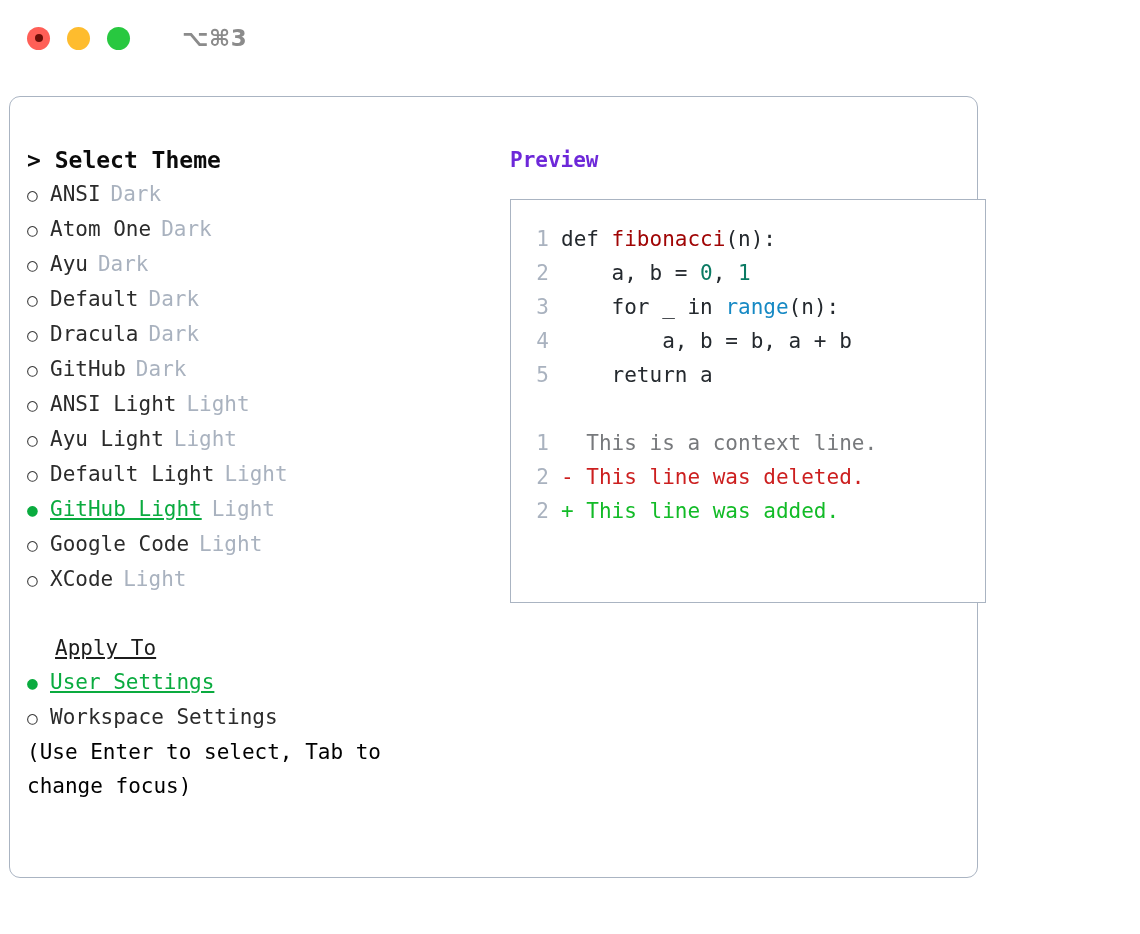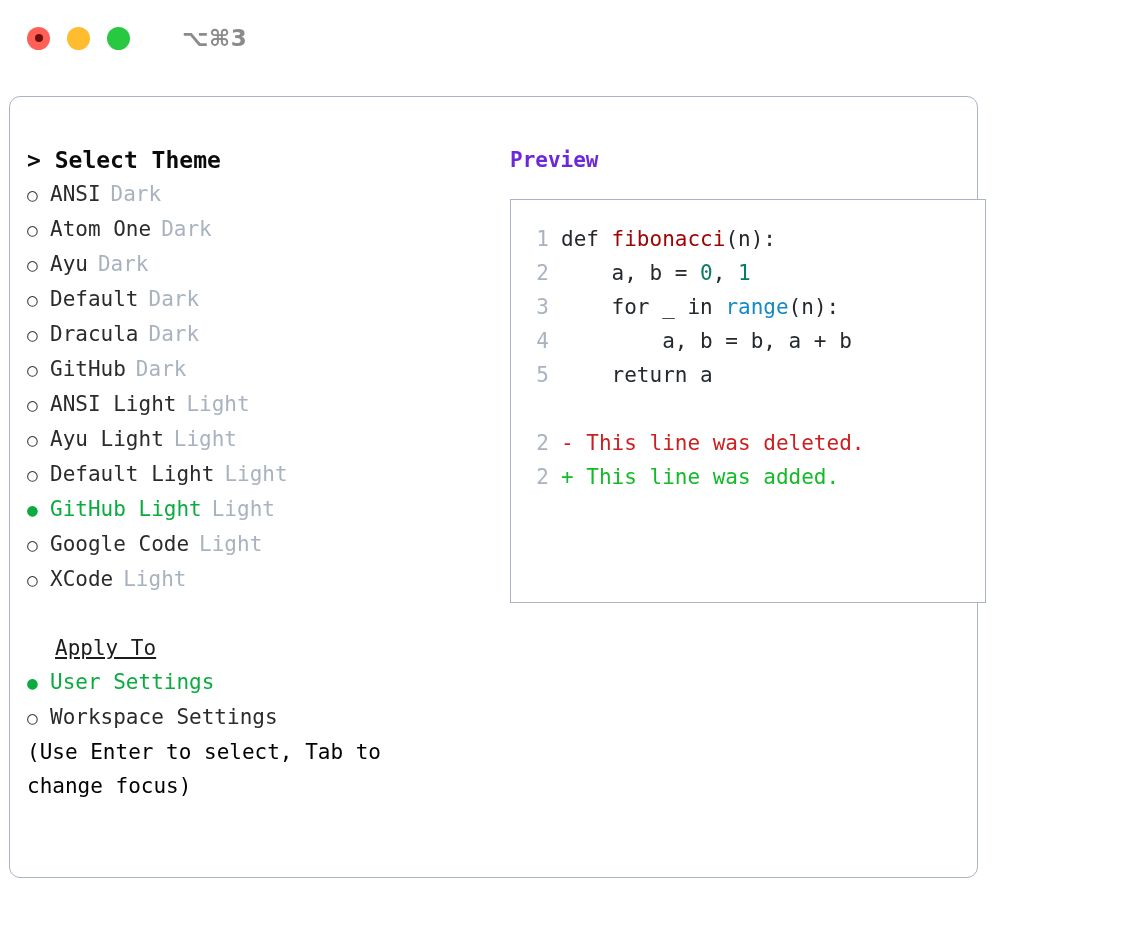--- a/index.html
+++ b/index.html
@@ -106,21 +106,21 @@
   }
   .marker {
     width: 23px;
     flex: 0 0 23px;
     color: #3b3b3b;
     font-size: 18px;
     line-height: 34px;
   }
   .marker.sel { color: #0aab3f; }
   .opt-label { color: #2b2b2b; text-align: right; }
-  .opt.selected .opt-label { color: #0aab3f; }
+  .opt.selected .opt-label { color: #0aab3f; text-decoration: underline; }
   .opt-tag {
     color: #a9b2bf;
     margin-left: 10px;
   }
 
   .spacer-sm { height: 34px; }
 
   .apply-head {
     font-size: 21px;
     color: #1c1c1c;
@@ -233,20 +233,21 @@
         <div class="preview-box">
           <div id="code-block">
               <div class="code-line"><span class="ln">1</span><span class="tok-plain">def </span><span class="tok-fn">fibonacci</span><span class="tok-plain">(n):</span></div>
               <div class="code-line"><span class="ln">2</span><span class="tok-plain">    a, b = </span><span class="tok-num">0</span><span class="tok-plain">, </span><span class="tok-num">1</span></div>
               <div class="code-line"><span class="ln">3</span><span class="tok-plain">    for _ in </span><span class="tok-call">range</span><span class="tok-plain">(n):</span></div>
               <div class="code-line"><span class="ln">4</span><span class="tok-plain">        a, b = b, a + b</span></div>
               <div class="code-line"><span class="ln">5</span><span class="tok-plain">    return a</span></div>
             </div>
           <div class="blank-line"></div>
           <div id="diff-block">
+              <div class="code-line"><span class="ln">1</span><span class="tok-ctx">  This is a context line.</span></div>
               <div class="code-line"><span class="ln">2</span><span class="tok-del">- This line was deleted.</span></div>
               <div class="code-line"><span class="ln">2</span><span class="tok-add">+ This line was added.</span></div>
             </div>
         </div>
       </div>
 
     </div>
   </div>
 </div>
 

